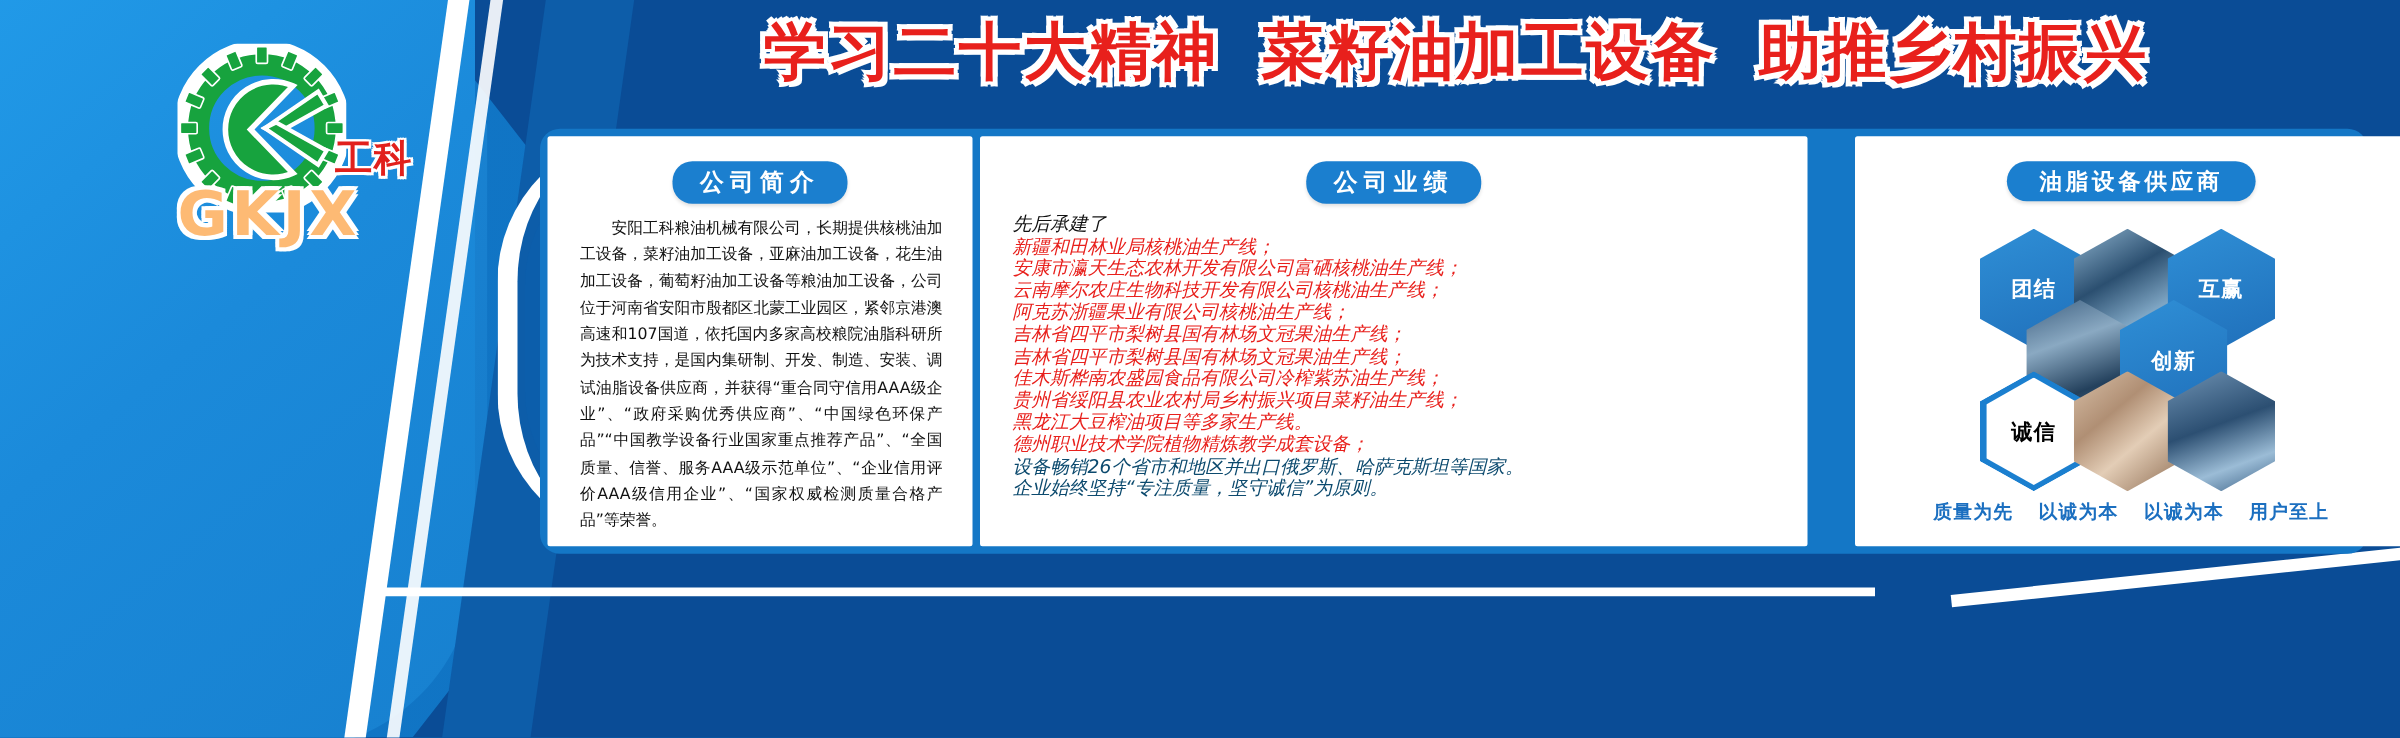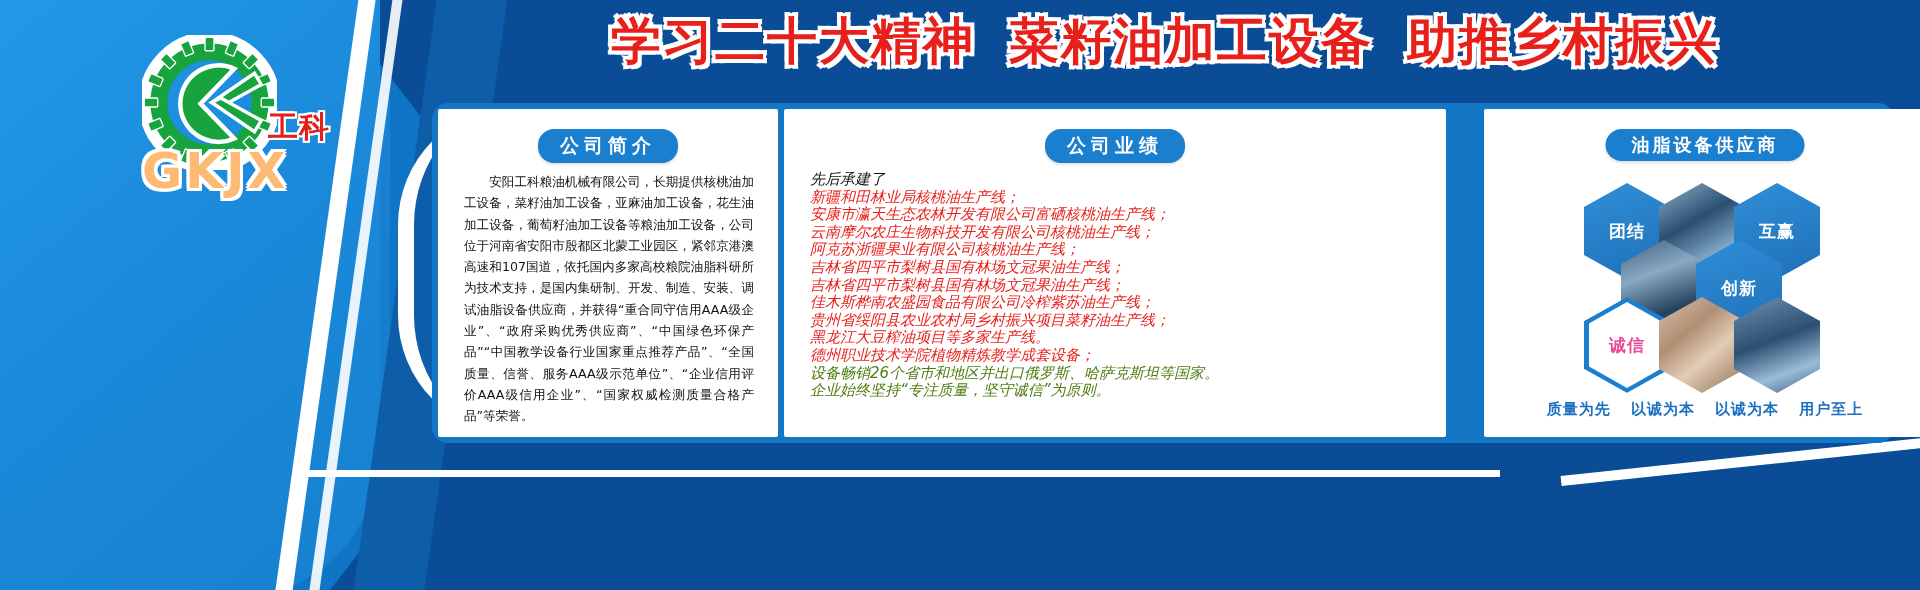--- a/index.html
+++ b/index.html
@@ -135,34 +135,34 @@
   }
 
   .p2 .body{
     position:absolute; left:26px; right:16px; top:62px;
     font-size:15px; line-height:17.6px; color:#111;
     font-family:"DejaVu Sans","Liberation Sans",sans-serif;
     font-style:italic;
   }
   .p2 .lead{ color:#111; }
   .p2 .red{ color:#e8201c; }
-  .p2 .tail{ color:#4d7c0f; }
+  .p2 .tail{ color:#0c4a6e; }
 
   
   .hexwrap{ position:absolute; left:0; top:66px; width:100%; height:208px; }
   .hex{
     position:absolute; width:86px; height:96px;
     clip-path:polygon(50% 0%, 100% 25%, 100% 75%, 50% 100%, 0% 75%, 0% 25%);
     display:flex; align-items:center; justify-content:center;
     color:#fff; font-weight:bold; font-size:17px; letter-spacing:1px;
     font-family:"DejaVu Sans","Liberation Sans",sans-serif;
   }
   .hex.solid{ background:linear-gradient(160deg,#2f8fd6,#1f6fba); }
   .hex.outline{
-    background:transparent; color:#ec4899;
+    background:transparent; color:#000000;
     border:0;
   }
   .hex.outline::before{
     content:""; position:absolute; inset:0;
     clip-path:polygon(50% 0%, 100% 25%, 100% 75%, 50% 100%, 0% 75%, 0% 25%);
     background:#1b7fcf;
   }
   .hex.outline::after{
     content:""; position:absolute; inset:5px;
     clip-path:polygon(50% 0%, 100% 25%, 100% 75%, 50% 100%, 0% 75%, 0% 25%);

